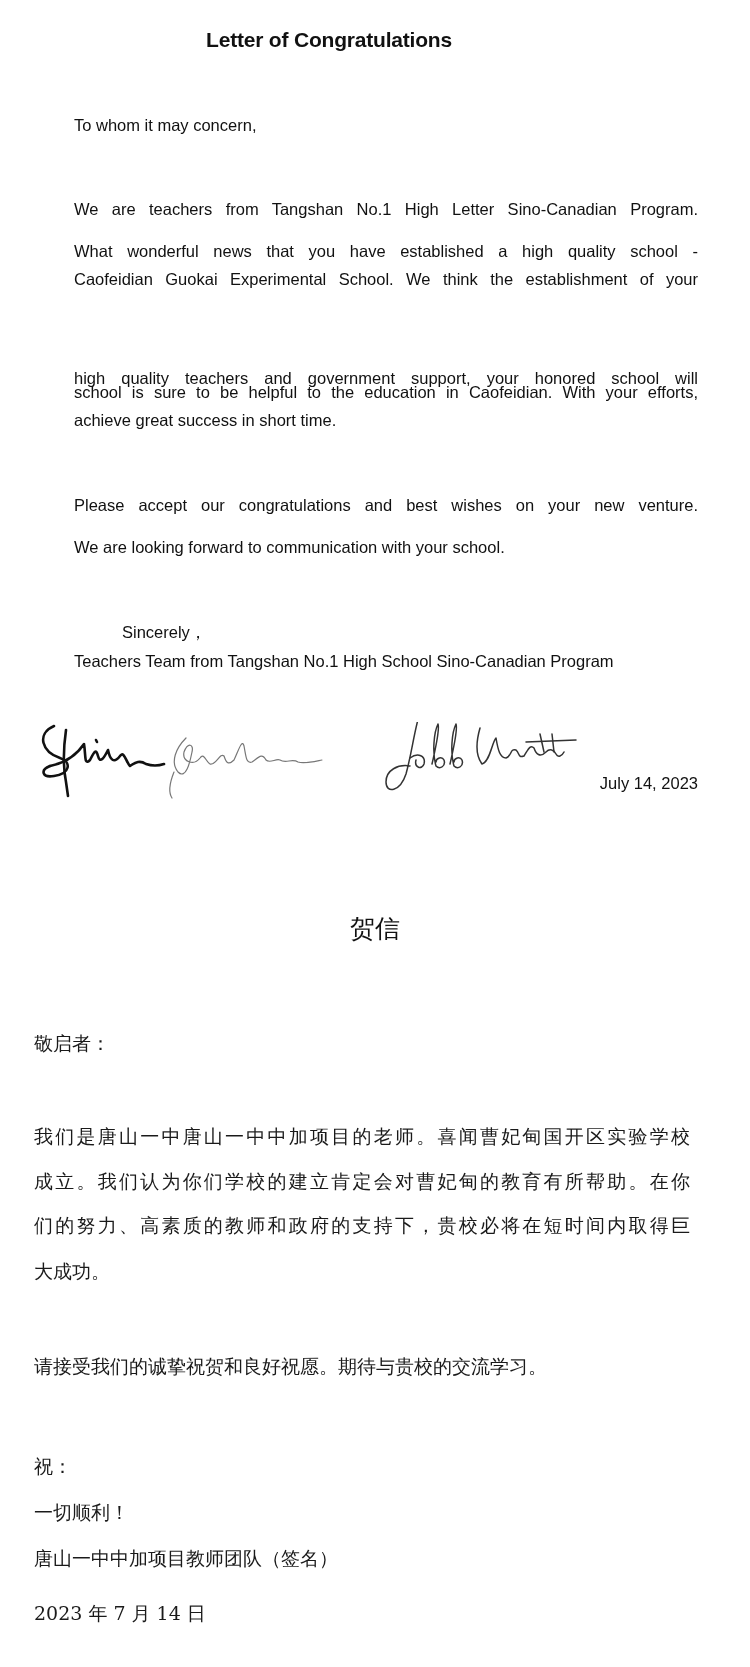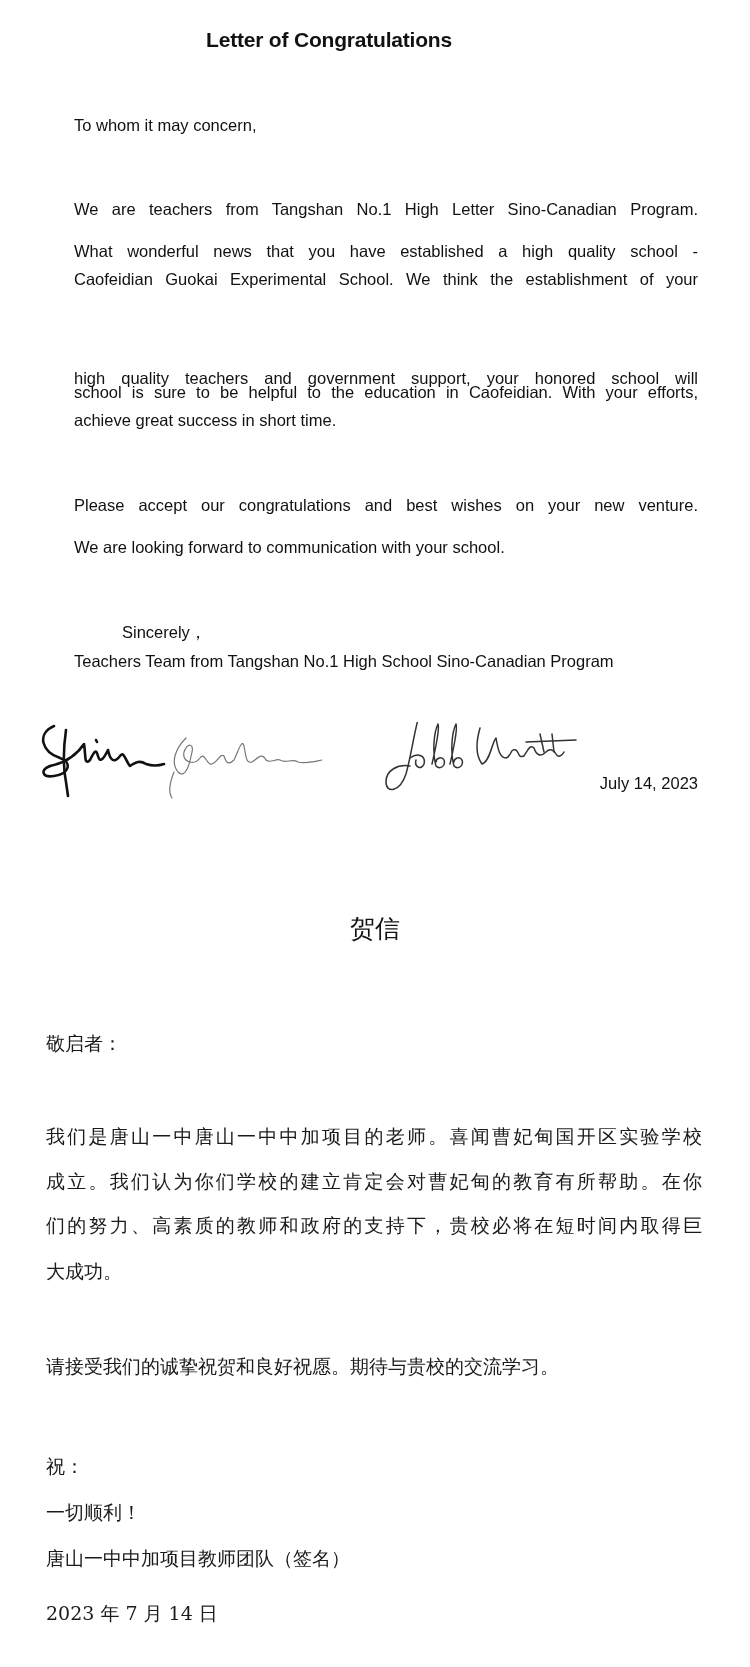--- a/index.html
+++ b/index.html
@@ -16,21 +16,21 @@
       position: absolute; left: 74px; width: 624px;
       font-size: 16.5px; line-height: 22px; white-space: nowrap;
     }
     .justify { text-align: justify; text-align-last: justify; }
     .signatures { position: absolute; left: 40px; top: 722px; width: 560px; height: 80px; }
     .zh-title {
       position: absolute; top: 912px; left: 0; width: 750px; text-align: center;
       font-size: 25px; font-family: "DejaVu Serif", serif; font-weight: normal;
     }
     .zh-line {
-      position: absolute; left: 46px; width: 656px;
+      position: absolute; left: 34px; width: 656px;
       font-size: 19px; line-height: 24px; white-space: nowrap;
       font-family: "DejaVu Serif", serif; color: #1a1a1a;
     }
   </style>
 </head>
 <body>
 
 <div>
   <div class="en-title">Letter of Congratulations</div>
 

